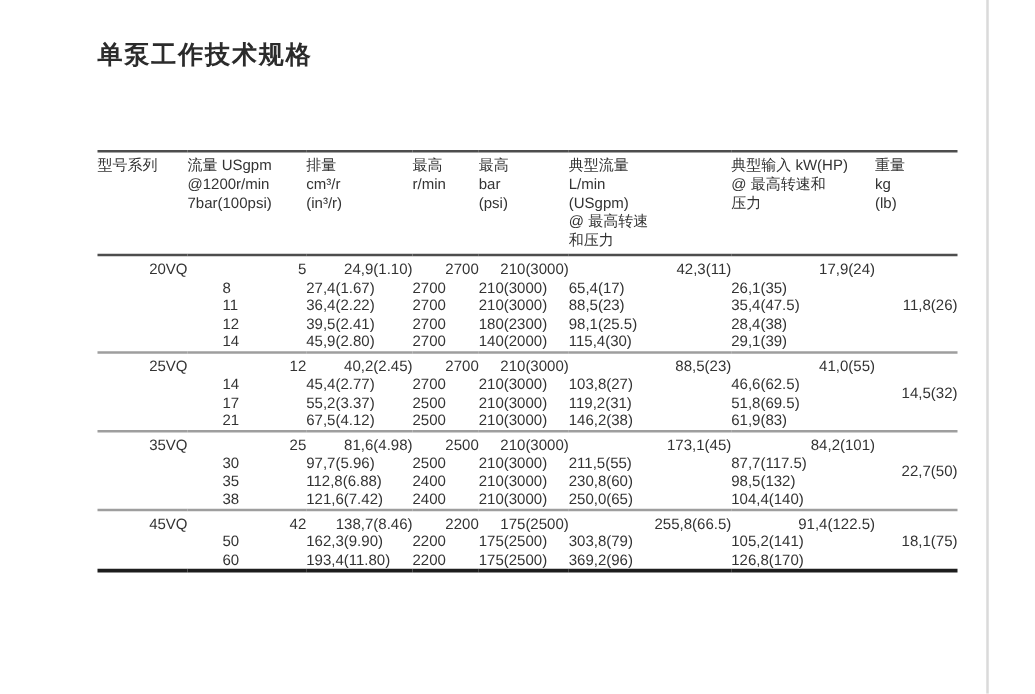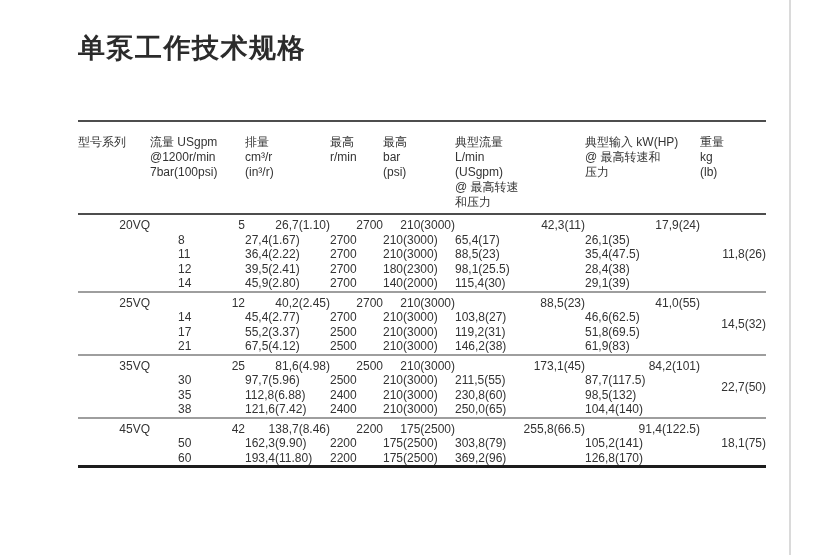--- a/index.html
+++ b/index.html
@@ -24,21 +24,21 @@
     top: 0;
     width: 2px;
     height: 555px;
     background: #dadada;
   }
   .page-title {
     position: absolute;
     left: 78px;
     top: 30px;
     margin: 0;
-    font-size: 27px;
+    font-size: 20px;
     font-weight: bold;
     letter-spacing: 1.5px;
     color: #2b2b2b;
   }
   table.spec-table {
     position: absolute;
     left: 78px;
     top: 120px;
     width: 688px;
     border-collapse: collapse;
@@ -50,21 +50,21 @@
   }
   thead {
     border-bottom: 2px solid #4d4d4d;
   }
   thead th {
     text-align: left;
     vertical-align: top;
     font-weight: normal;
     font-size: 12px;
     line-height: 15px;
-    padding: 13px 0 3px 0;
+    padding: 3px 0 3px 0;
     color: #333333;
   }
   thead th .hl { display: block; white-space: nowrap; }
   tbody.group {
     border-top: 2px solid #9e9e9e;
   }
   td {
     padding: 0;
     height: 14.5px;
     line-height: 14.5px;
@@ -146,21 +146,21 @@
           <span class="hl">kg</span>
           <span class="hl">(lb)</span>
         </th>
       </tr>
     </thead>
 
   <tbody class="group">
         <tr>
           <td class="model-cell" rowspan="5">20VQ</td>
           <td class="c0">5</td>
-          <td class="c1">26,7(1.10)</td>
+          <td class="c1">24,9(1.10)</td>
           <td class="c2">2700</td>
           <td class="c3">210(3000)</td>
           <td class="c4">42,3(11)</td>
           <td class="c5">17,9(24)</td>
           <td class="weight-cell" rowspan="5">11,8(26)</td>
         </tr>
         <tr>
           <td class="c0">8</td>
           <td class="c1">27,4(1.67)</td>
           <td class="c2">2700</td>

